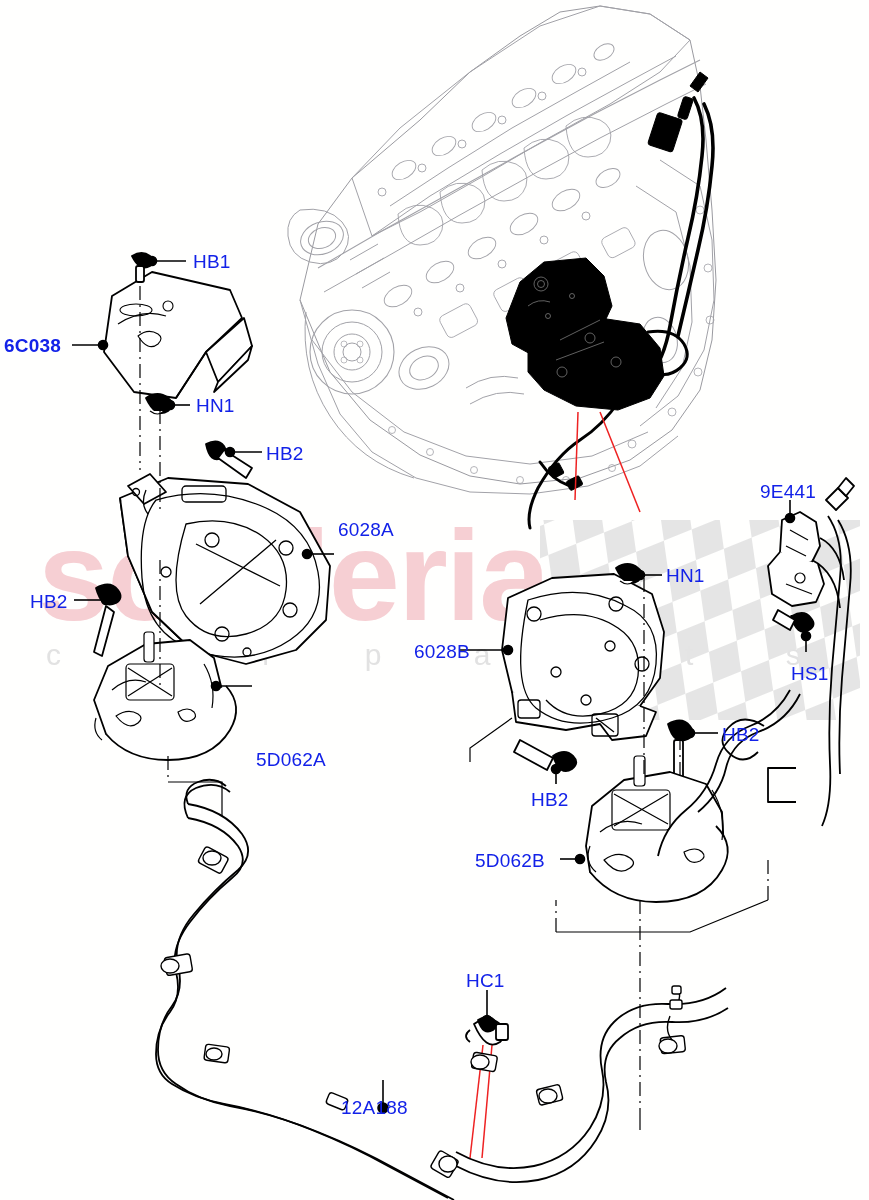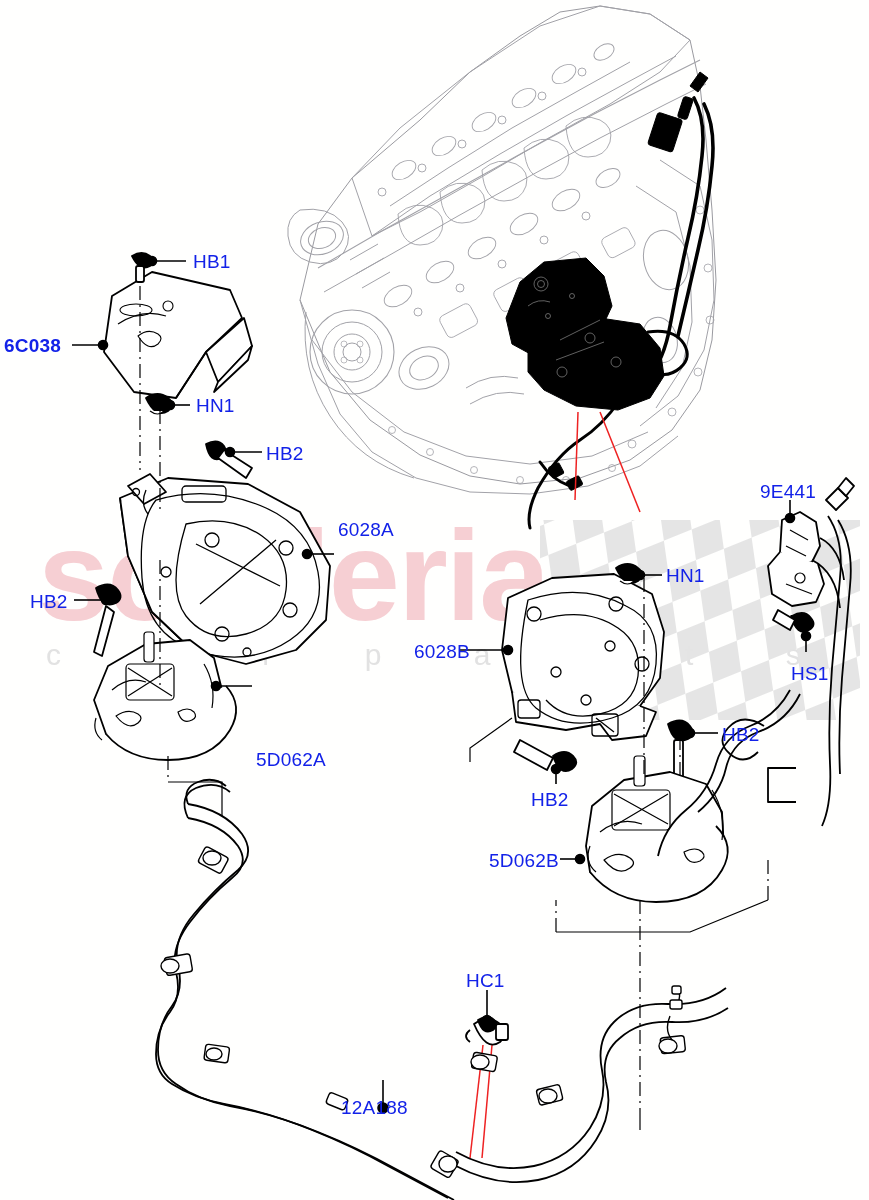--- a/index.html
+++ b/index.html
@@ -503,17 +503,17 @@
   <div class="lbl" style="left:266px;top:444px;">HB2</div>
   <div class="lbl" style="left:338px;top:520px;">6028A</div>
   <div class="lbl" style="left:30px;top:592px;">HB2</div>
   <div class="lbl" style="left:256px;top:718px;margin-top:32px;">5D062A</div>
   <div class="lbl" style="left:760px;top:482px;">9E441</div>
   <div class="lbl" style="left:666px;top:566px;">HN1</div>
   <div class="lbl" style="left:386px;top:642px;margin-left:28px;">6028B</div>
   <div class="lbl" style="left:783px;top:664px;margin-left:8px;">HS1</div>
   <div class="lbl" style="left:531px;top:790px;">HB2</div>
   <div class="lbl" style="left:722px;top:725px;">HB2</div>
-  <div class="lbl" style="left:489px;top:851px;text-align:right;">5D062B</div>
+  <div class="lbl" style="left:475px;top:851px;text-align:right;">5D062B</div>
   <div class="lbl" style="left:466px;top:971px;">HC1</div>
   <div class="lbl" style="left:341px;top:1098px;">12A188</div>
 
 </div>
 
 </body></html>

